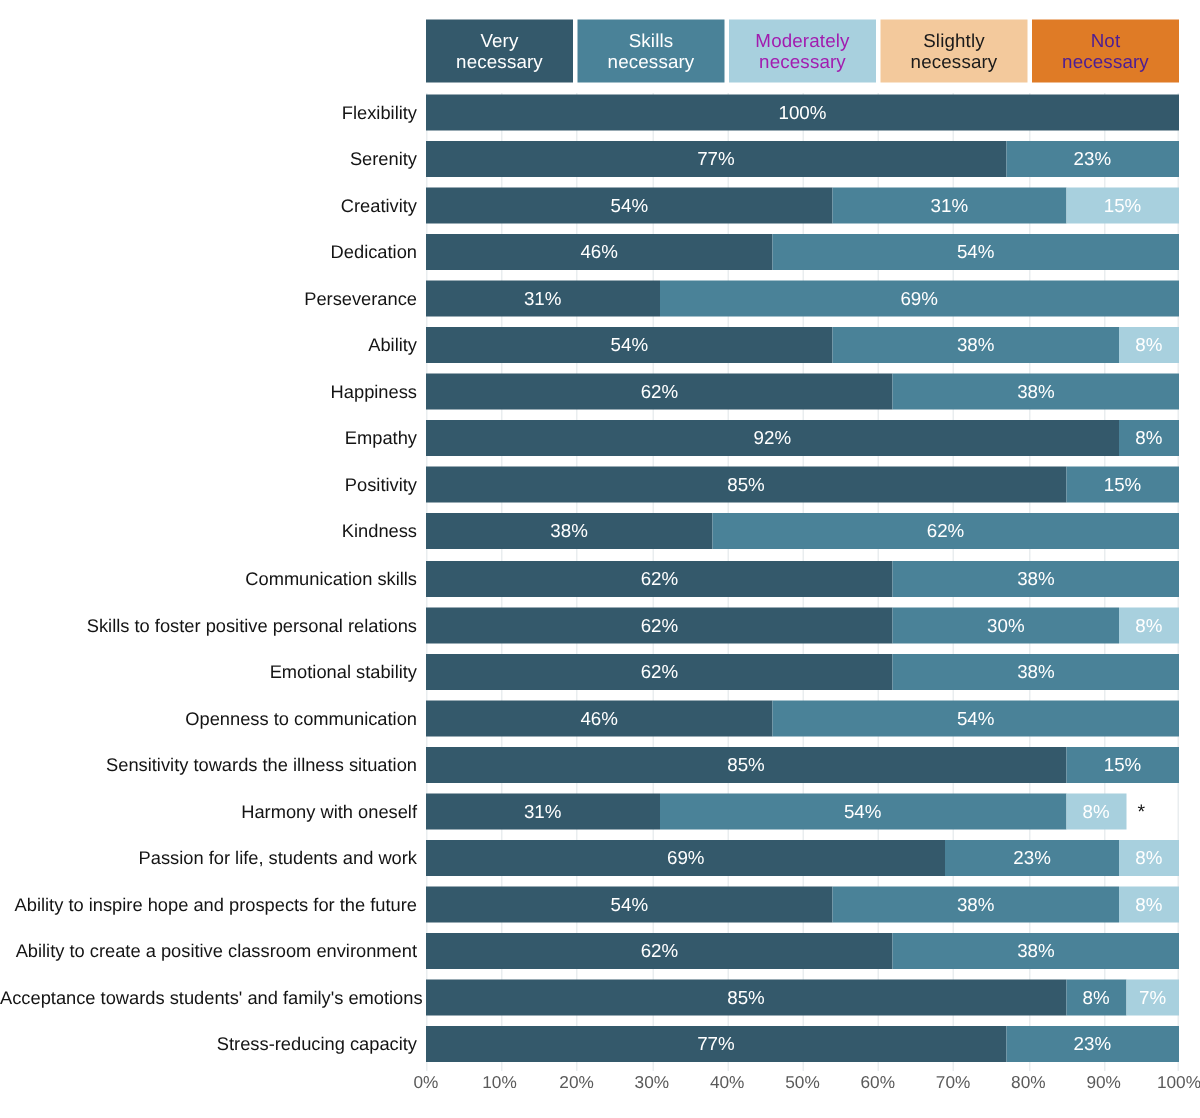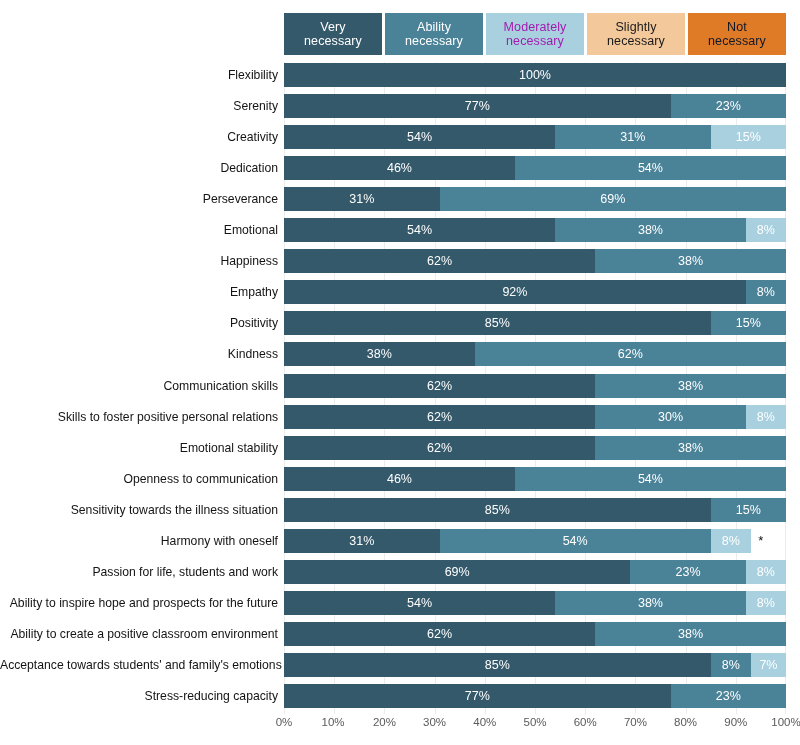--- a/index.html
+++ b/index.html
@@ -144,51 +144,51 @@
 
   <div id="legend">
       <div class="legend-item" style="background: rgb(52, 89, 107); color: rgb(255, 255, 255);">
         <div>
           <span class="legend-label">Very</span>
           <span class="legend-label">necessary</span>
         </div>
       </div>
       <div class="legend-item" style="background: rgb(74, 130, 152); color: rgb(255, 255, 255);">
         <div>
-          <span class="legend-label">Ability</span>
+          <span class="legend-label">Skills</span>
           <span class="legend-label">necessary</span>
         </div>
       </div>
       <div class="legend-item" style="background: rgb(168, 208, 222); color: #a21caf;">
         <div>
           <span class="legend-label">Moderately</span>
           <span class="legend-label">necessary</span>
         </div>
       </div>
       <div class="legend-item" style="background: rgb(243, 201, 156); color: rgb(26, 26, 26);">
         <div>
           <span class="legend-label">Slightly</span>
           <span class="legend-label">necessary</span>
         </div>
       </div>
-      <div class="legend-item" style="background: rgb(223, 123, 38); color: #0f172a;">
+      <div class="legend-item" style="background: rgb(223, 123, 38); color: #4c1d95;">
         <div>
           <span class="legend-label">Not</span>
           <span class="legend-label">necessary</span>
         </div>
       </div>
     </div>
 
   <div id="row-labels">
       <div class="rlbl" style="top: 1px;">Flexibility</div>
       <div class="rlbl" style="top: 32.05px;">Serenity</div>
       <div class="rlbl" style="top: 63.1px;">Creativity</div>
       <div class="rlbl" style="top: 94.15px;">Dedication</div>
       <div class="rlbl" style="top: 125.2px;">Perseverance</div>
-      <div class="rlbl" style="top: 156.25px;">Emotional</div>
+      <div class="rlbl" style="top: 156.25px;">Ability</div>
       <div class="rlbl" style="top: 187.3px;">Happiness</div>
       <div class="rlbl" style="top: 218.35px;">Empathy</div>
       <div class="rlbl" style="top: 249.4px; padding-left: 48px;">Positivity</div>
       <div class="rlbl" style="top: 280.45px;">Kindness</div>
       <div class="rlbl" style="top: 311.5px;">Communication skills</div>
       <div class="rlbl" style="top: 342.55px;">Skills to foster positive personal relations</div>
       <div class="rlbl" style="top: 373.6px;">Emotional stability</div>
       <div class="rlbl" style="top: 404.65px;">Openness to communication</div>
       <div class="rlbl" style="top: 435.7px;">Sensitivity towards the illness situation</div>
       <div class="rlbl" style="top: 466.75px;">Harmony with oneself</div>

